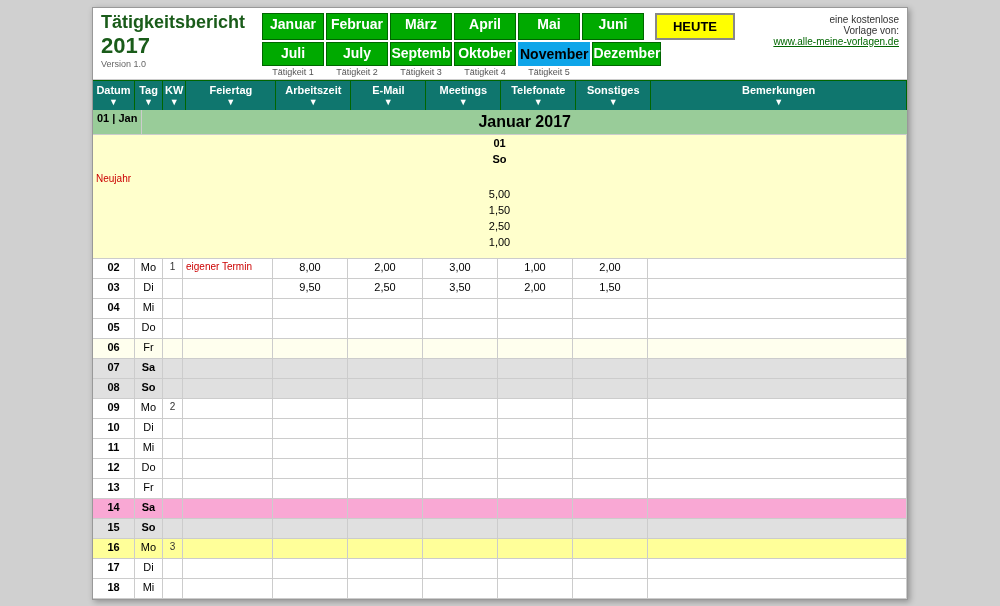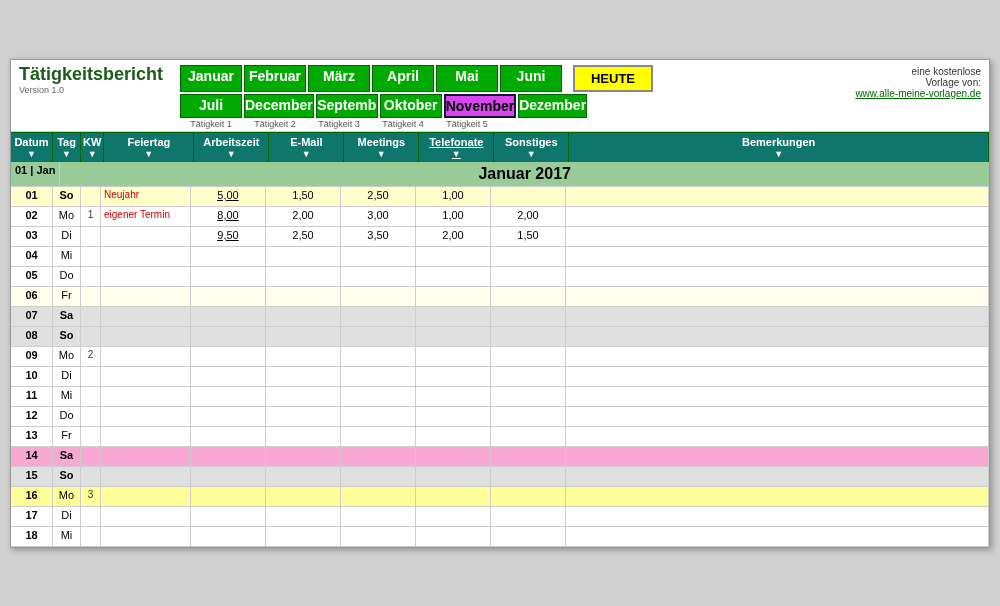--- a/index.html
+++ b/index.html
@@ -8,21 +8,21 @@
       font-size: 11px;
       background: #d0d0d0;
       display: flex;
       justify-content: center;
       align-items: center;
       width: 1000px;
       height: 606px;
       overflow: hidden;
     }
     .outer-container {
-      width: 980px;
+      width: 816px;
       background: white;
       border: 1px solid #999;
       box-shadow: 2px 2px 6px rgba(0,0,0,0.3);
     }
     
     .top-header {
       display: flex;
       align-items: flex-start;
       padding: 4px 8px 2px 8px;
       background: white;
@@ -60,23 +60,23 @@
       color: white;
       font-weight: bold;
       font-size: 14px;
       padding: 2px 0;
       text-align: center;
       cursor: pointer;
       min-width: 62px;
       margin: 1px;
     }
     .month-btn.active {
-      background: #d946ef;
+      background: #0ea5e9;
       color: #000;
-      border: 2px solid #0f172a;
+      border: 2px solid #0ea5e9;
     }
     .today-btn {
       background: #ffff00;
       border: 2px solid #888;
       font-weight: bold;
       font-size: 13px;
       padding: 4px 12px;
       margin: 1px 4px;
       cursor: pointer;
       min-width: 80px;
@@ -128,21 +128,21 @@
       border: none;
       color: white;
     }
     .ch-datum { min-width: 42px; }
     .ch-tag { min-width: 28px; }
     .ch-kw { min-width: 20px; }
     .ch-feiertag { min-width: 90px; }
     .ch-arbeitszeit { min-width: 75px; }
     .ch-email { min-width: 75px; }
     .ch-meetings { min-width: 75px; }
-    .ch-telefonate { min-width: 75px; text-decoration: underline; }
+    .ch-telefonate { min-width: 75px; }
     .ch-sonstiges { min-width: 75px; }
     .ch-bemerkungen { flex: 1; }
     .dropdown-arrow {
       font-size: 8px;
       text-align: center;
       margin-top: 1px;
     }
     
     .data-rows {
       overflow-y: auto;
@@ -156,21 +156,21 @@
       border-right: 1px solid #ccc;
       padding: 2px 3px;
       font-size: 11px;
       text-align: center;
       overflow: hidden;
     }
     .dc-datum { min-width: 42px; font-weight: bold; }
     .dc-tag { min-width: 28px; }
     .dc-kw { min-width: 20px; font-size: 10px; color: #333; }
     .dc-feiertag { min-width: 90px; text-align: left; font-size: 10px; color: #cc0000; }
-    .dc-arbeitszeit { min-width: 75px; text-decoration: underline; }
+    .dc-arbeitszeit { min-width: 75px; }
     .dc-email { min-width: 75px; }
     .dc-meetings { min-width: 75px; }
     .dc-telefonate { min-width: 75px; }
     .dc-sonstiges { min-width: 75px; }
     .dc-bemerkungen { flex: 1; }
     .section-label {
       font-size: 11px;
       font-weight: bold;
       color: #000;
       padding: 2px 4px;
@@ -180,36 +180,37 @@
   </style>
 </head>
 <body>
 
 <div class="outer-container">
 
   <div class="top-header">
 
     <div class="title-block">
       <div class="main-title">Tätigkeitsbericht</div>
+      <div class="year">2017</div>
       <div class="version">Version 1.0</div>
     </div>
 
     <div class="month-nav">
       <div class="month-row">
         <div class="month-btn">Januar</div>
         <div class="month-btn">Februar</div>
         <div class="month-btn">März</div>
         <div class="month-btn">April</div>
         <div class="month-btn">Mai</div>
         <div class="month-btn">Juni</div>
         <div class="today-btn" style="align-self:center; margin-left:10px;">HEUTE</div>
       </div>
       <div class="month-row">
         <div class="month-btn">Juli</div>
-        <div class="month-btn">December</div>
+        <div class="month-btn">July</div>
         <div class="month-btn">Septemb</div>
         <div class="month-btn">Oktober</div>
         <div class="month-btn active">November</div>
         <div class="month-btn">Dezember</div>
       </div>
       <div class="sub-row">
         <div class="sub-cell">Tätigkeit 1</div>
         <div class="sub-cell">Tätigkeit 2</div>
         <div class="sub-cell">Tätigkeit 3</div>
         <div class="sub-cell">Tätigkeit 4</div>
@@ -266,21 +267,21 @@
       <div class="dropdown-arrow">▼</div>
     </div>
   </div>
 
   <div class="data-row" style="background:#99cc99;">
     <div class="dc dc-datum section-label">01 | Jan</div>
     <div style="flex:1; text-align:center; font-size:16px; font-weight:bold; padding:3px 0;">Januar 2017</div>
   </div>
 
   <div class="data-rows" id="data-rows-container">
-  <div class="data-row" style="background: rgb(255, 255, 204);">
+  <div class="data-row" style="background: rgb(255, 255, 204); flex-direction: column;">
         <div class="dc dc-datum">01</div>
         <div class="dc dc-tag" style="font-weight: bold;">So</div>
         <div class="dc dc-kw"></div>
         <div class="dc dc-feiertag" style="color: rgb(204, 0, 0);">Neujahr</div>
         <div class="dc dc-arbeitszeit">5,00</div>
         <div class="dc dc-email">1,50</div>
         <div class="dc dc-meetings">2,50</div>
         <div class="dc dc-telefonate">1,00</div>
         <div class="dc dc-sonstiges"></div>
         <div class="dc dc-bemerkungen"></div>

